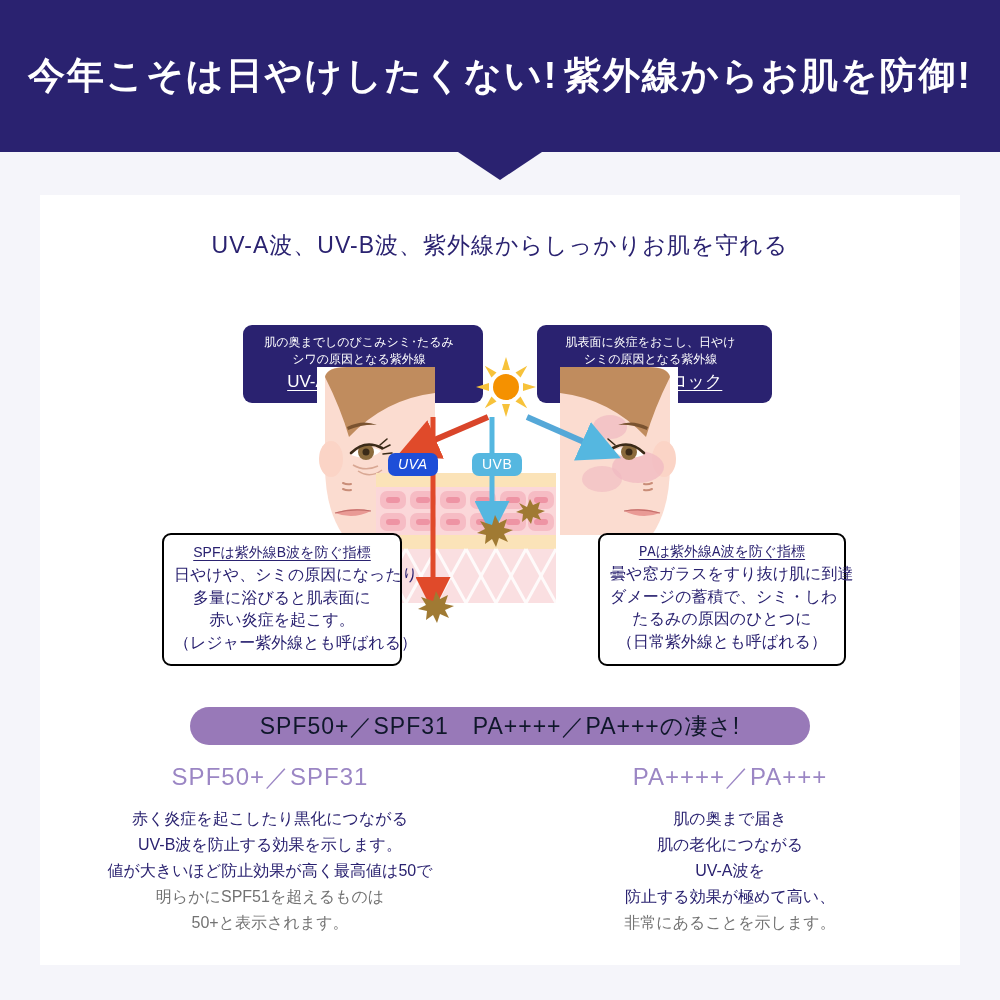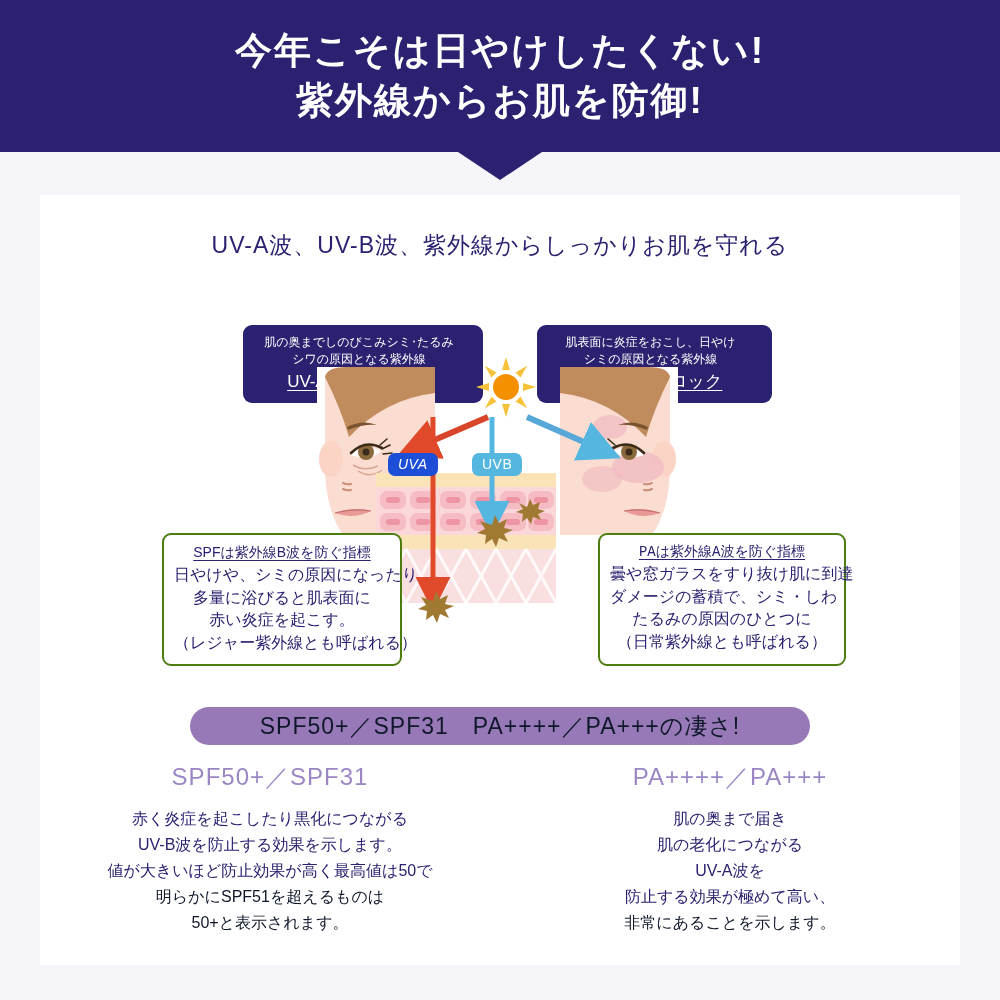--- a/index.html
+++ b/index.html
@@ -11,21 +11,21 @@
     position:relative;
   }
 
   
   .header{
     position:absolute;left:0;top:0;width:1000px;height:152px;
     background:#2a2270;
   }
   .header-inner{
     position:absolute;left:0;top:0;width:1000px;height:152px;
-    display:flex;flex-direction:column;align-items:center;justify-content:center;
+    display:flex;flex-direction:row;align-items:center;justify-content:center;
     gap:6px;
   }
   .header-line{
     color:#ffffff;
     font-size:37px;
     font-weight:bold;
     letter-spacing:2px;
     line-height:1.18;
     white-space:nowrap;
   }
@@ -106,21 +106,21 @@
     padding:3px 10px 4px 10px;
     letter-spacing:0.5px;
   }
   .label-uva{left:348px;top:128px;background:#1d4ed8;font-style:italic;}
   .label-uvb{left:432px;top:128px;background:#55b7e0;}
 
   
   .white-box{
     position:absolute;
     background:#ffffff;
-    border:2px solid #4d7c0f;
+    border:2px solid #000000;
     border-radius:9px;
     text-align:center;
     padding:8px 10px 9px 10px;
     box-sizing:border-box;
     color:#2a2270;
   }
   .white-box .wb-head{
     font-size:14px;line-height:1.35;
     text-decoration:underline;text-underline-offset:3px;
     white-space:nowrap;margin-bottom:2px;
@@ -149,21 +149,21 @@
     display:flex;
   }
   .col{width:460px;text-align:center;}
   .col-head{
     font-size:24px;color:#9b86c4;letter-spacing:1px;margin-bottom:13px;
     white-space:nowrap;
   }
   .col-line{
     font-size:16px;line-height:1.62;color:#2a2270;white-space:nowrap;
   }
-  .col-line.muted{color:#0f172a;}
+  .col-line.muted{color:#737373;}
 </style>
 </head>
 <body>
 
 <div class="header">
   <div class="header-inner">
     <div class="header-line">今年こそは日やけしたくない!</div>
     <div class="header-line">紫外線からお肌を防御!</div>
   </div>
 </div>

